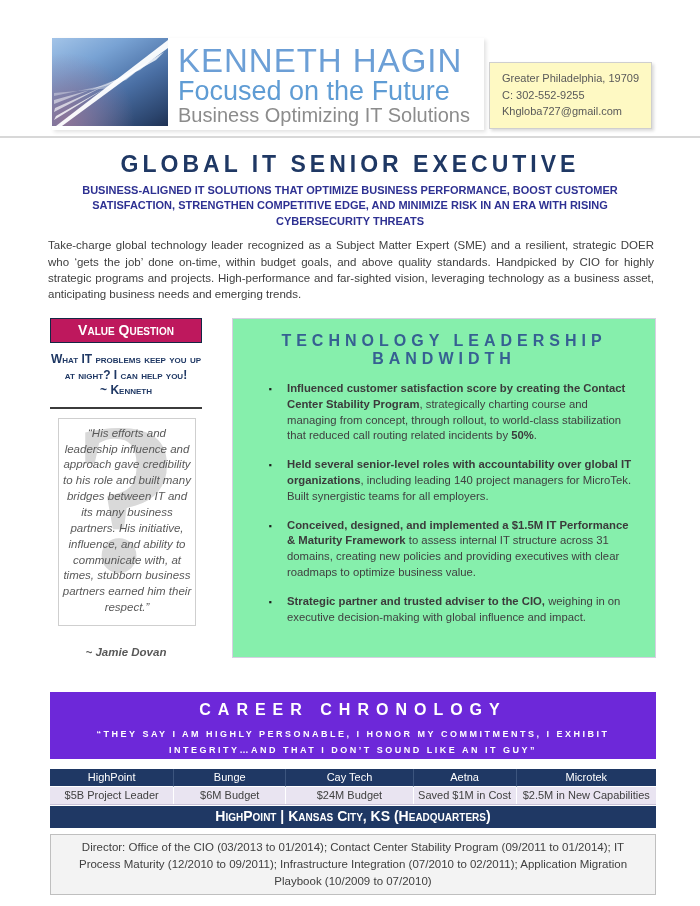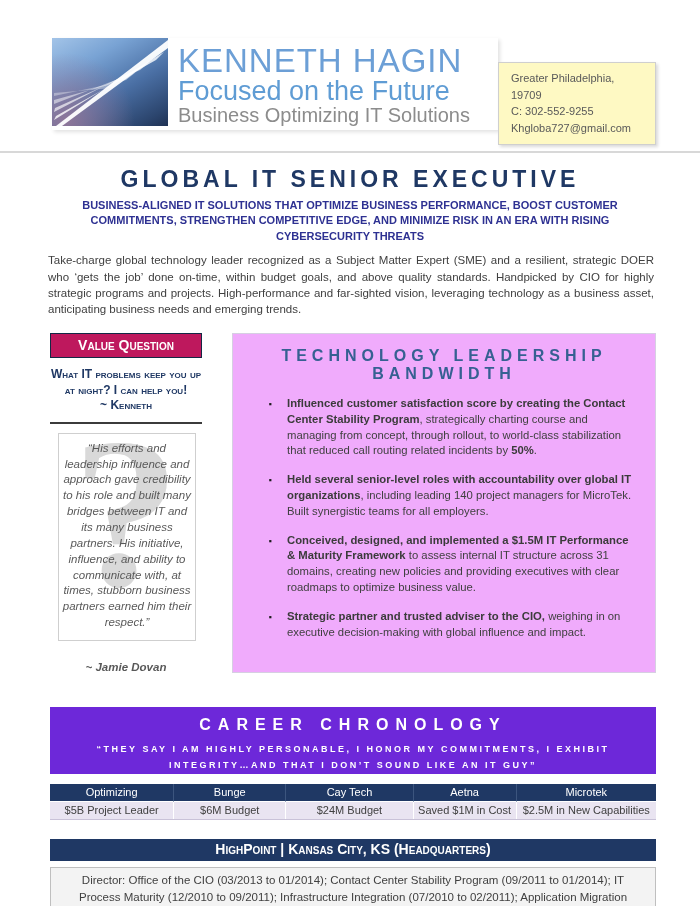--- a/index.html
+++ b/index.html
@@ -1,21 +1,21 @@
 <!DOCTYPE html>
 <html><head>
 <meta charset="utf-8">
 <style>
   * { margin:0; padding:0; box-sizing:border-box; }
   body { background:#ffffff; font-family:"Liberation Sans", sans-serif; }
   .page { width:700px; height:906px; background:#fff; overflow:hidden; position:relative; }
 
   
   .header { display:flex; align-items:flex-start; padding:38px 48px 0 52px; }
-  .logo-card { display:flex; align-items:flex-start; background:#fff; box-shadow:2px 2px 4px rgba(0,0,0,.12); padding:0 28px 4px 0; }
+  .logo-card { display:flex; align-items:flex-start; background:#fff; box-shadow:2px 2px 4px rgba(0,0,0,.12); padding:0 14px 4px 0; }
   .logo-square { width:116px; height:88px; position:relative; flex:0 0 auto;
       background:
         radial-gradient(circle at 12% 95%, rgba(146,118,152,.95) 0%, rgba(146,118,152,0) 52%),
         linear-gradient(150deg, #a3c4e8 0%, #79a3d4 28%, #4a6fa4 60%, #2c466f 88%, #1f3253 100%);
   }
   .logo-square svg { position:absolute; inset:0; }
   .logo-text { padding:6px 0 0 10px; line-height:1.02; white-space:nowrap; }
   .logo-name { font-size:33px; color:#6c9fd6; letter-spacing:1px; font-weight:400; }
   .logo-tag  { font-size:27px; color:#5f9cd4; font-weight:400; }
   .logo-sub  { font-size:20px; color:#8c8c8c; font-weight:400; }
@@ -34,39 +34,39 @@
   .left-col { width:152px; flex:0 0 auto; }
   .vq-header { background:#be185d; color:#fff; text-align:center; font-variant:small-caps; font-weight:bold; font-size:14px; padding:3px 0 4px; border:1px solid #142845; }
   .vq-question { margin-top:9px; color:#1f3864; font-variant:small-caps; font-weight:bold; font-size:12px; text-align:center; line-height:1.3; }
   .vq-sig { color:#1f3864; font-variant:small-caps; font-weight:bold; font-size:12px; text-align:center; line-height:1.3; }
   .vq-rule { border-bottom:2px solid #3b3b3b; margin-top:8px; }
   .quote-wrap { position:relative; margin-top:9px; }
   .q-watermark { position:absolute; left:0; right:0; top:-28px; text-align:center; font-size:215px; color:#d9d9d9; font-weight:bold; z-index:0; line-height:1; font-family:"Liberation Serif", serif; }
   .quote-box { position:relative; z-index:1; border:1px solid #cfcfcf; padding:7px 3px 9px; font-style:italic; font-size:11.5px; color:#595959; text-align:center; line-height:1.38; margin:0 6px 0 8px; }
   .quote-attr { position:relative; z-index:1; margin-top:20px; text-align:center; font-style:italic; font-size:11.5px; color:#595959; font-weight:bold; }
 
-  .right-col { flex:1; margin-left:30px; background:#f0abfc; border:1px solid #d6cfe2; padding:13px 20px 16px; }
+  .right-col { flex:1; margin-left:30px; background:#86efac; border:1px solid #d6cfe2; padding:13px 20px 16px; }
   .bw-heading { text-align:center; color:#366092; font-size:16px; letter-spacing:5px; font-weight:600; }
   .bullet { display:flex; margin-top:13px; }
   .bullet-marker { flex:0 0 auto; width:34px; text-align:center; font-size:9px; color:#1a1a1a; line-height:16px; }
   .bullet-text { font-size:11.3px; color:#404040; line-height:1.4; padding-right:2px; }
   .bullet-text b { color:#3b3b3b; }
 
   
   .career-bar { margin:34px 44px 0 50px; background:#6d28d9; padding:9px 24px 1px; }
   .career-heading { text-align:center; color:#fff; font-size:16px; letter-spacing:7px; font-weight:600; }
   .career-quote { margin-top:7px; text-align:center; color:#fff; font-size:9px; font-weight:bold; letter-spacing:2.5px; line-height:1.8; }
 
   .chron-table { margin:10px 44px 0 50px; border-bottom:1px solid #c9c2d8; }
   .chron-row { display:grid; grid-template-columns:20.5% 18.5% 21% 17% 23%; }
   .chron-row.head  > div { background:#1f3864; color:#fff; font-size:11px; text-align:center; padding:2px 2px 3px; border-right:1px solid #3c557e; border-bottom:1px solid #fff; }
   .chron-row.vals  > div { background:#e9e4f1; color:#404040; font-size:11px; text-align:center; padding:2px 2px 3px; border-right:1px solid #fff; }
   .chron-row > div:last-child { border-right:none; }
 
-  .hp-bar { margin:19px 44px 0 50px; background:#1f3864; color:#fff; text-align:center; font-variant:small-caps; font-weight:bold; font-size:14px; padding:2px 0 4px; }
+  .hp-bar { margin:1px 44px 0 50px; background:#1f3864; color:#fff; text-align:center; font-variant:small-caps; font-weight:bold; font-size:14px; padding:2px 0 4px; }
   .hp-roles { margin:6px 44px 0 50px; background:#f3f3f3; border:1px solid #bfbfbf; text-align:center; font-size:11.5px; color:#404040; line-height:1.45; padding:4px 10px 5px; }
 </style>
 </head>
 <body>
 
 <div class="page">
 
   <div class="header">
     <div class="logo-card">
       <div class="logo-square">
@@ -86,21 +86,21 @@
     </div>
     <div class="contact-card">
       <div>Greater Philadelphia, 19709</div>
       <div>C: 302-552-9255</div>
       <div>Khgloba727@gmail.com</div>
     </div>
   </div>
   <div class="top-rule"></div>
 
   <div class="doc-title">GLOBAL IT SENIOR EXECUTIVE</div>
-  <div class="doc-subtitle">BUSINESS-ALIGNED IT SOLUTIONS THAT OPTIMIZE BUSINESS PERFORMANCE, BOOST CUSTOMER COMMITMENTS, STRENGTHEN COMPETITIVE EDGE, AND MINIMIZE RISK IN AN ERA WITH RISING CYBERSECURITY THREATS</div>
+  <div class="doc-subtitle">BUSINESS-ALIGNED IT SOLUTIONS THAT OPTIMIZE BUSINESS PERFORMANCE, BOOST CUSTOMER SATISFACTION, STRENGTHEN COMPETITIVE EDGE, AND MINIMIZE RISK IN AN ERA WITH RISING CYBERSECURITY THREATS</div>
   <div class="summary">Take-charge global technology leader recognized as a Subject Matter Expert (SME) and a resilient, strategic DOER who ‘gets the job’ done on-time, within budget goals, and above quality standards. Handpicked by CIO for highly strategic programs and projects. High-performance and far-sighted vision, leveraging technology as a business asset,  anticipating business needs and emerging trends.</div>
 
   <div class="two-col">
     <div class="left-col">
       <div class="vq-header">Value Question</div>
       <div class="vq-question">What IT problems keep you up at night? I can help you!</div>
       <div class="vq-sig">~ Kenneth</div>
       <div class="vq-rule"></div>
       <div class="quote-wrap">
         <div class="q-watermark">?</div>
@@ -134,21 +134,21 @@
     </div>
   </div>
 
   <div class="career-bar">
     <div class="career-heading">CAREER CHRONOLOGY</div>
     <div class="career-quote">“THEY SAY I AM HIGHLY PERSONABLE, I HONOR MY COMMITMENTS, I EXHIBIT INTEGRITY…AND THAT I DON’T SOUND LIKE AN IT GUY”</div>
   </div>
 
   <div class="chron-table">
     <div class="chron-row head">
-      <div>Optimizing</div>
+      <div>HighPoint</div>
       <div>Bunge</div>
       <div>Cay Tech</div>
       <div>Aetna</div>
       <div>Microtek</div>
     </div>
     <div class="chron-row vals">
       <div>$5B Project Leader</div>
       <div>$6M Budget</div>
       <div>$24M Budget</div>
       <div>Saved $1M in Cost</div>

